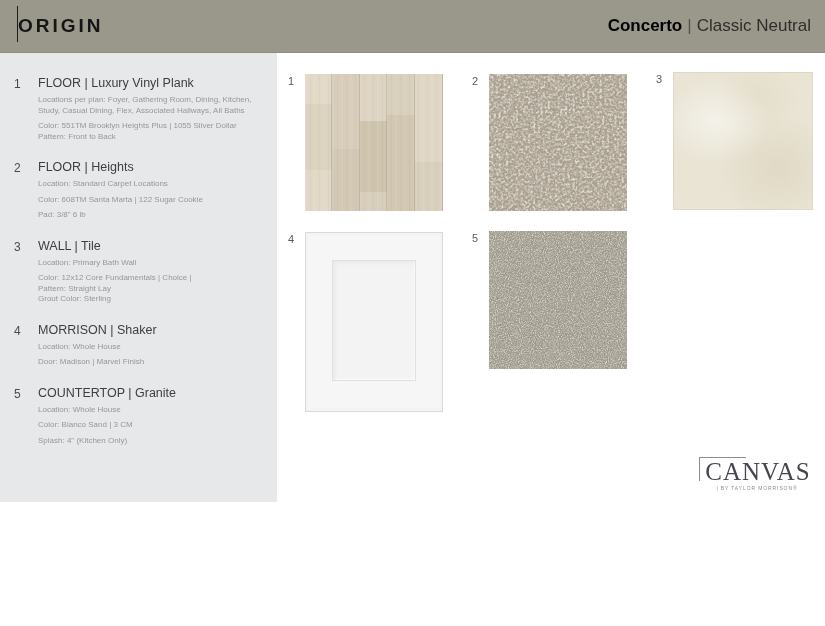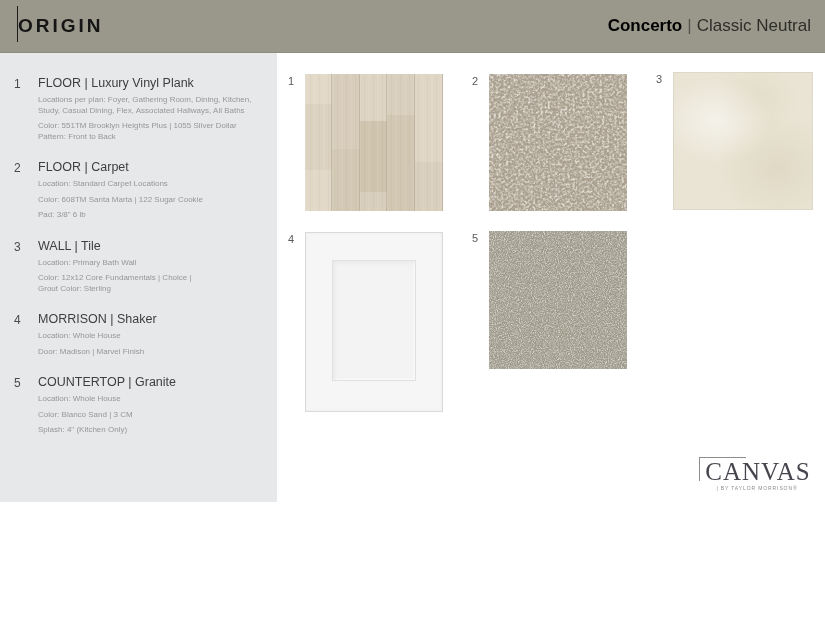--- a/index.html
+++ b/index.html
@@ -92,41 +92,42 @@
             </div>
             <div class="spec-group">
               <div class="spec-line">Color: 551TM Brooklyn Heights Plus | 1055 Silver Dollar</div>
               <div class="spec-line">Pattern: Front to Back</div>
             </div>
           </div>
         </div>
         <div class="spec-item">
           <span class="spec-num">2</span>
           <div class="spec-body">
-            <div class="spec-title">FLOOR | Carpet</div>
+            <div class="spec-title">FLOOR | Heights</div>
             <div class="spec-group">
               <div class="spec-line">Location: Standard Carpet Locations</div>
             </div>
             <div class="spec-group">
               <div class="spec-line">Color: 608TM Santa Marta | 122 Sugar Cookie</div>
             </div>
             <div class="spec-group">
               <div class="spec-line">Pad: 3/8" 6 lb</div>
             </div>
           </div>
         </div>
         <div class="spec-item">
           <span class="spec-num">3</span>
           <div class="spec-body">
             <div class="spec-title">WALL | Tile</div>
             <div class="spec-group">
               <div class="spec-line">Location: Primary Bath Wall</div>
             </div>
             <div class="spec-group">
               <div class="spec-line">Color: 12x12 Core Fundamentals | Choice |</div>
+              <div class="spec-line">Pattern: Straight Lay</div>
               <div class="spec-line">Grout Color: Sterling</div>
             </div>
           </div>
         </div>
         <div class="spec-item">
           <span class="spec-num">4</span>
           <div class="spec-body">
             <div class="spec-title">MORRISON | Shaker</div>
             <div class="spec-group">
               <div class="spec-line">Location: Whole House</div>

